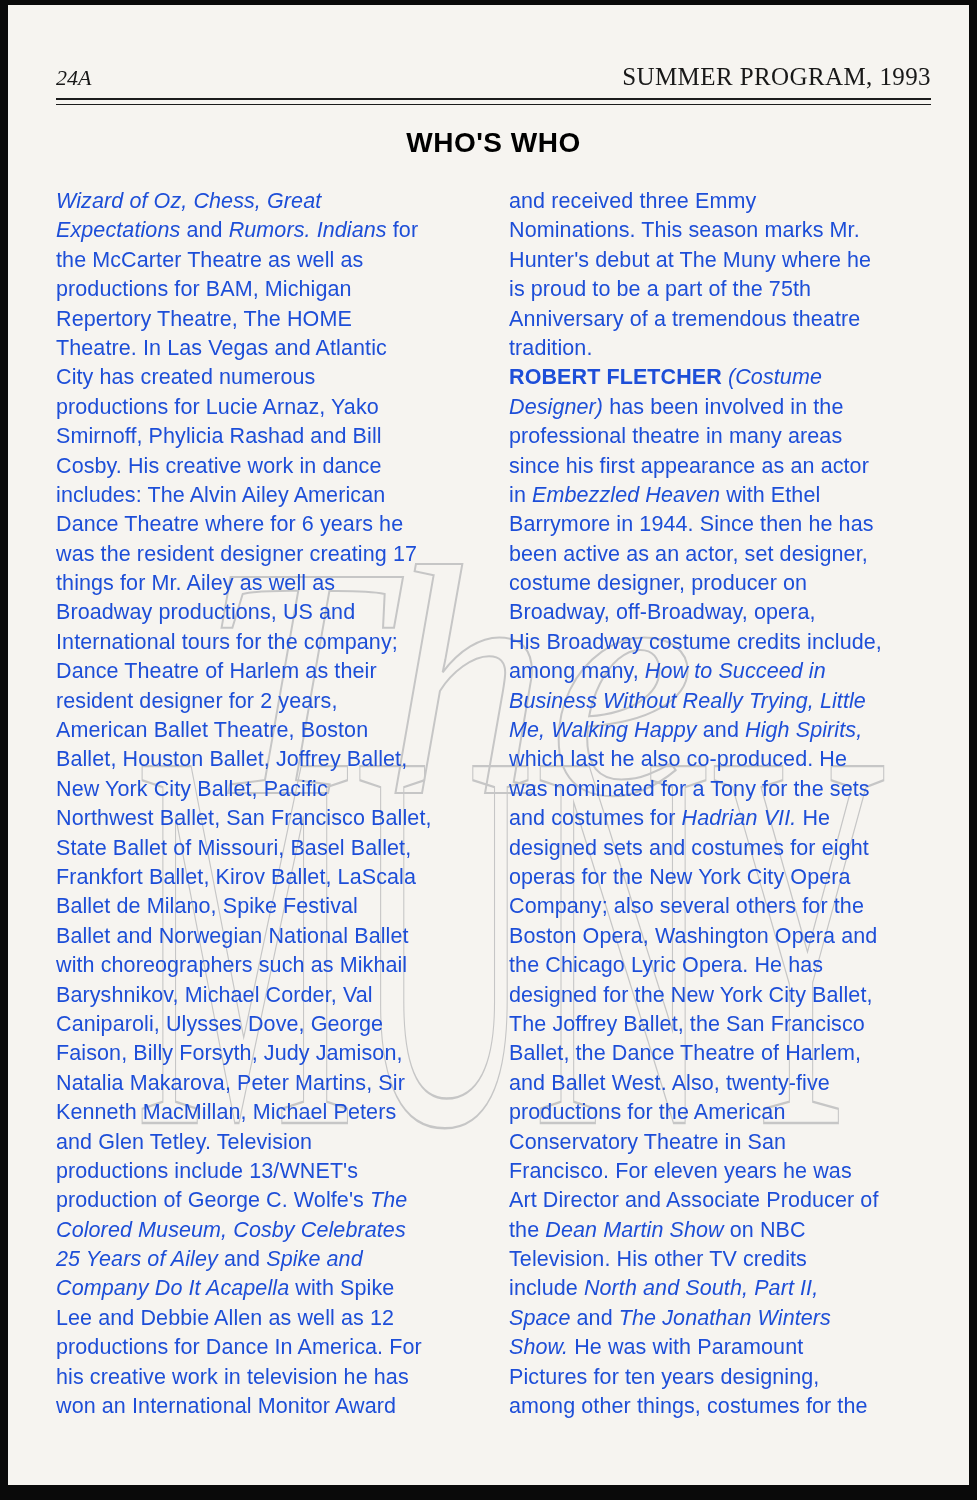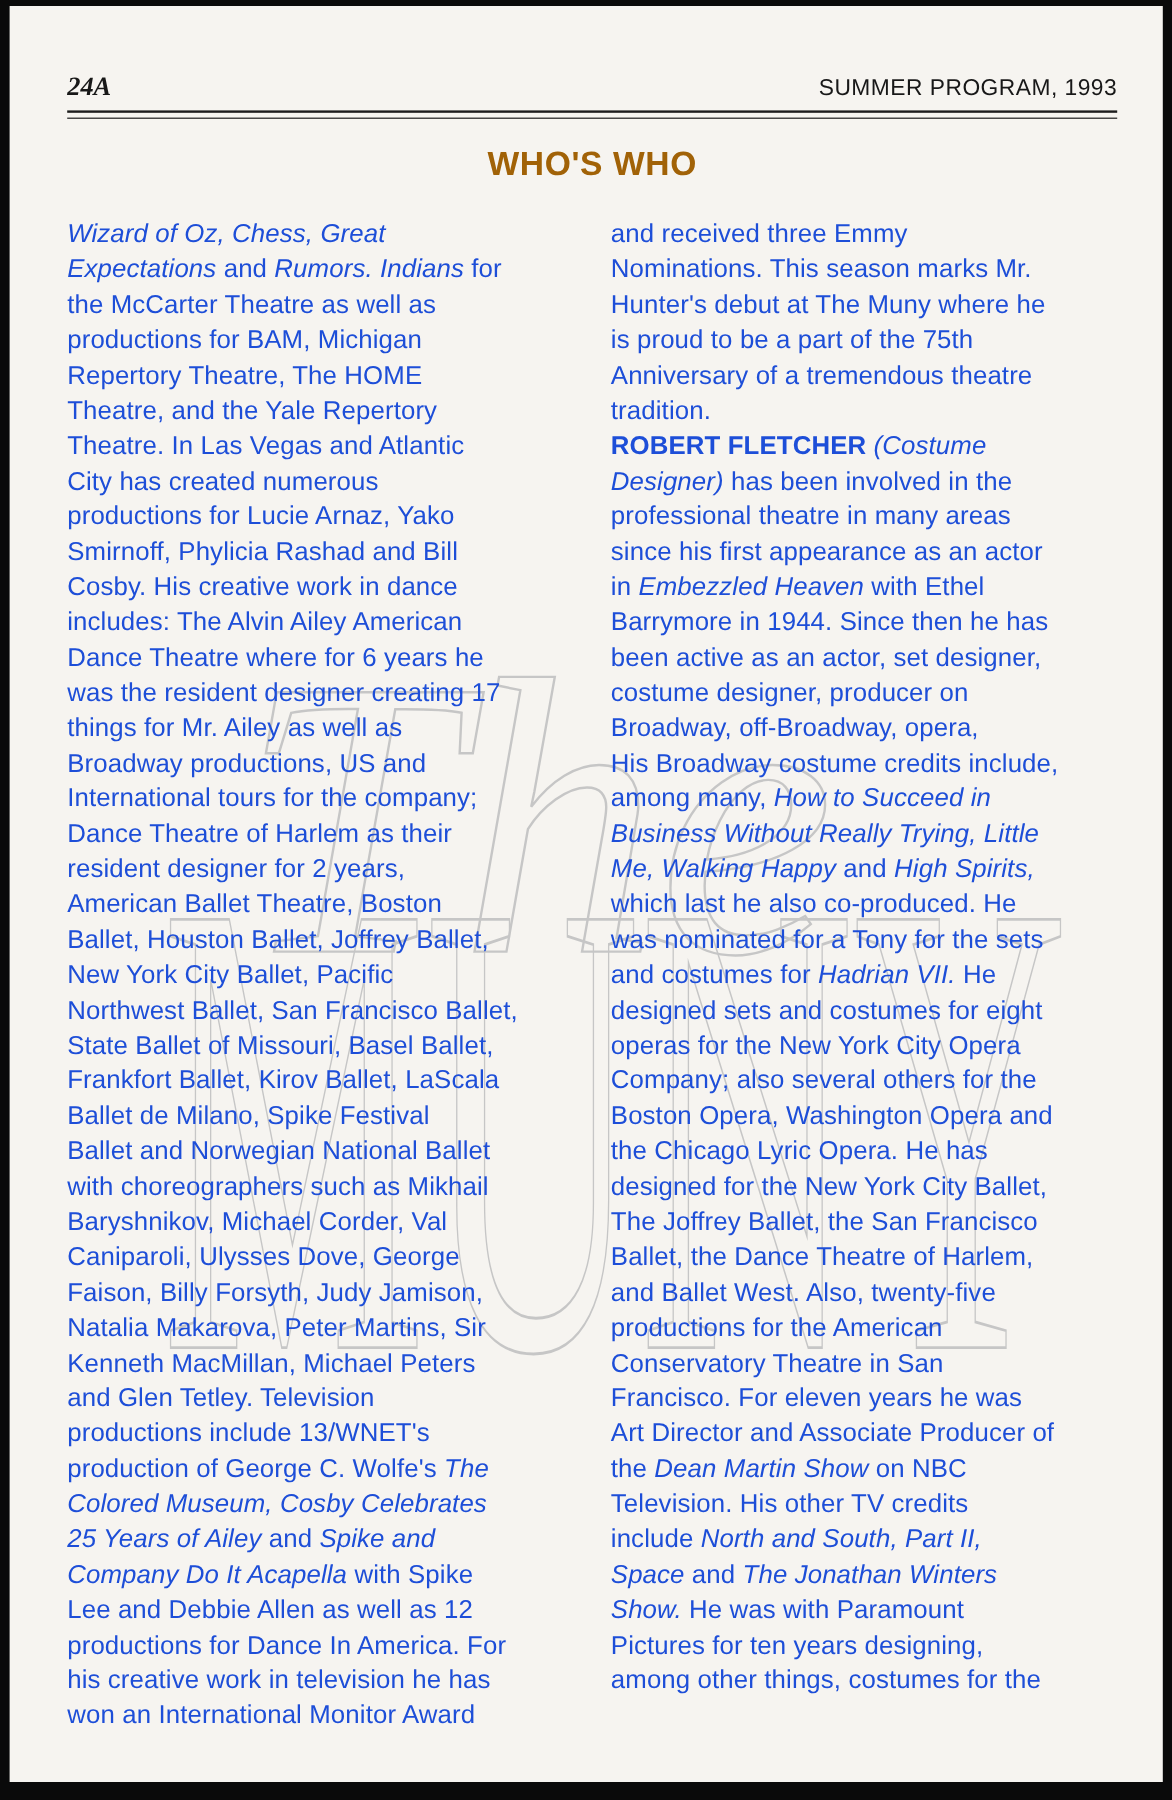--- a/index.html
+++ b/index.html
@@ -37,38 +37,38 @@
   .content{
     position:relative;z-index:2;
     padding:42px 38px 0 48px;
   }
   .header-row{
     display:flex;justify-content:space-between;align-items:baseline;
     color:#181818;
   }
   .page-num{
     font-family:"Liberation Serif",serif;
-    font-style:italic;font-weight:700;
+    font-style:italic;font-weight:400;
     font-size:22px;
   }
   .header-right{
-    font-family:Liberation Sans, sans-serif;
-    font-size:19px;
+    font-family:Liberation Serif, serif;
+    font-size:25px;
     letter-spacing:0.4px;
     margin-top:16px;
   }
   .rule-thick{margin-top:7px;border-top:2.5px solid #1c1c1c;}
   .rule-thin{margin-top:4px;border-top:1.5px solid #1c1c1c;}
   .title{
     margin:22px 0 0 0;
     text-align:center;
     font-size:28px;
     font-weight:700;
     letter-spacing:0.5px;
-    color:#a16207;
+    color:#000000;
   }
   .columns{
     display:flex;
     margin-top:28px;
   }
   .col{
     width:426px;
     font-size:21.5px;
     line-height:29.4px;
     color:#1d4ed8;
@@ -102,21 +102,20 @@
 
     <h1 class="title">WHO'S WHO</h1>
 
     <div class="columns">
       <div class="col">
           <div class="line"><span class="seg-i">Wizard of Oz, Chess, Great</span></div>
           <div class="line"><span class="seg-i">Expectations</span><span class="seg-r"> and </span><span class="seg-i">Rumors. Indians</span><span class="seg-r"> for</span></div>
           <div class="line"><span class="seg-r">the McCarter Theatre as well as</span></div>
           <div class="line"><span class="seg-r">productions for BAM, Michigan</span></div>
           <div class="line"><span class="seg-r">Repertory Theatre, The HOME</span></div>
-          <div class="line"><span class="seg-r">Theatre, and the Yale Repertory</span></div>
           <div class="line"><span class="seg-r">Theatre. In Las Vegas and Atlantic</span></div>
           <div class="line"><span class="seg-r">City has created numerous</span></div>
           <div class="line"><span class="seg-r">productions for Lucie Arnaz, Yako</span></div>
           <div class="line"><span class="seg-r">Smirnoff, Phylicia Rashad and Bill</span></div>
           <div class="line"><span class="seg-r">Cosby. His creative work in dance</span></div>
           <div class="line"><span class="seg-r">includes: The Alvin Ailey American</span></div>
           <div class="line"><span class="seg-r">Dance Theatre where for 6 years he</span></div>
           <div class="line"><span class="seg-r">was the resident designer creating 17</span></div>
           <div class="line"><span class="seg-r">things for Mr. Ailey as well as</span></div>
           <div class="line"><span class="seg-r">Broadway productions, US and</span></div>

